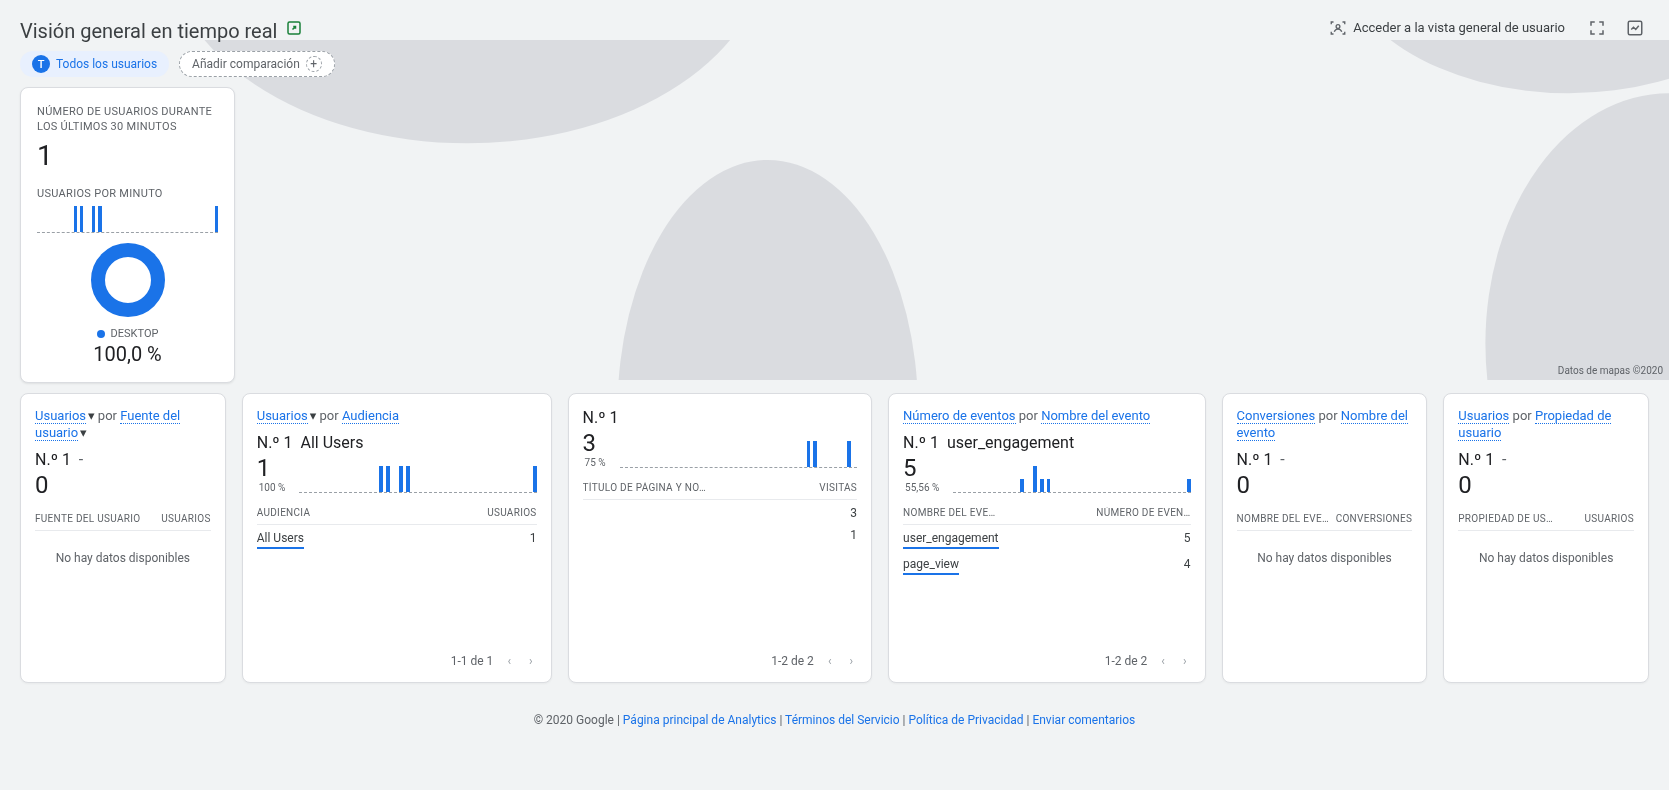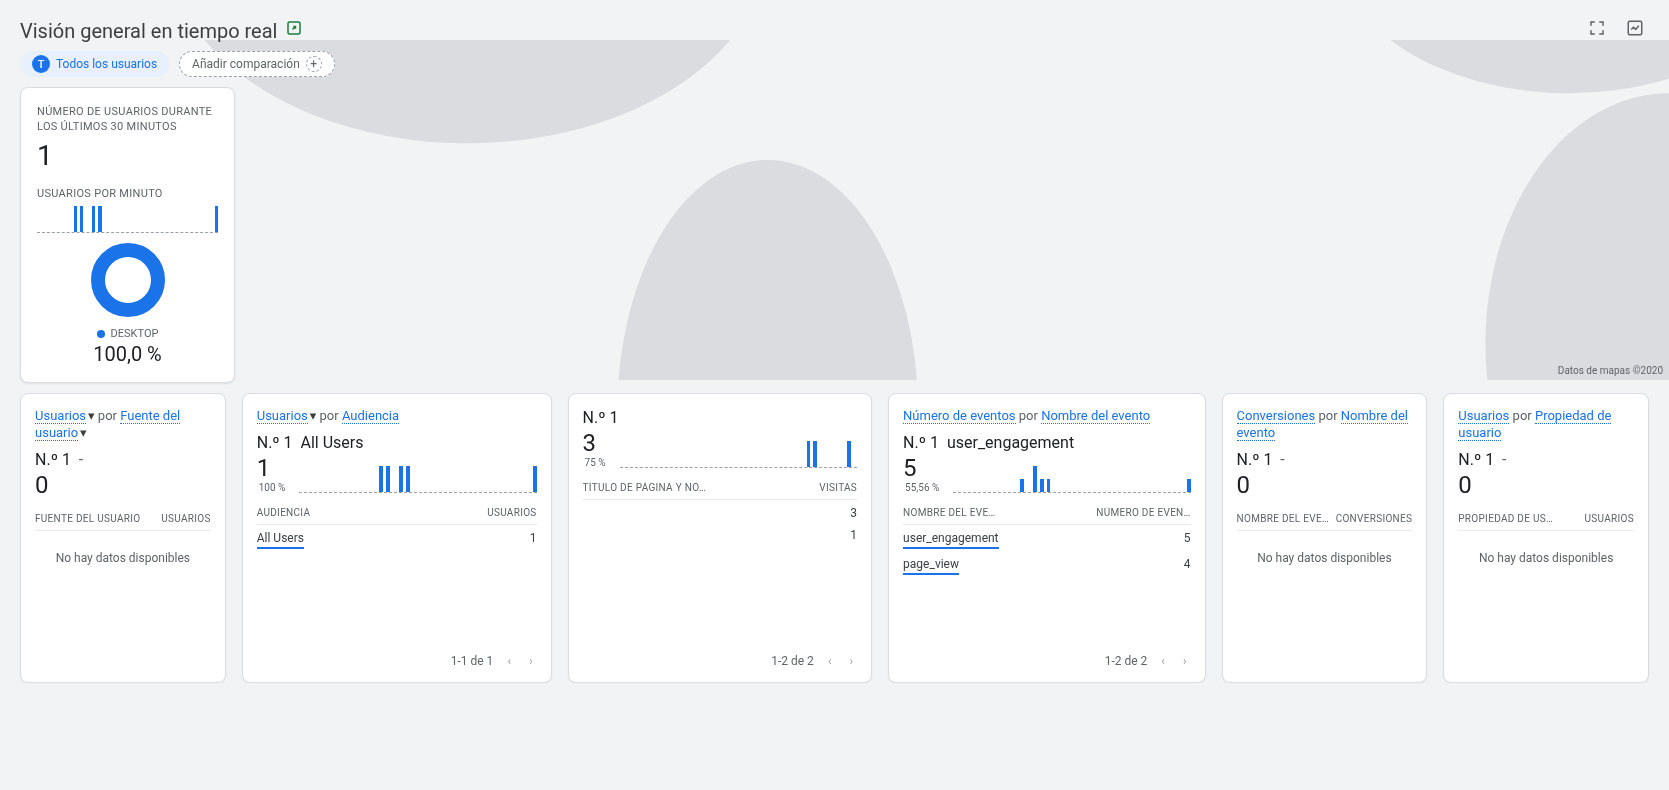--- a/index.html
+++ b/index.html
@@ -134,20 +134,28 @@
 
   <div class="top-bar">
     <h1 class="page-title">Visión general en tiempo real</h1>
     <span class="title-icon">
       <svg width="18" height="18" viewBox="0 0 24 24" fill="none" stroke="currentColor" stroke-width="2">
           <rect x="4" y="4" width="16" height="16" rx="2"></rect>
           <path d="M10 14 L14 10 M14 13 V10 H11"></path>
         </svg>
     </span>
     <div class="top-actions">
+      <div class="user-view-btn">
+        <svg width="18" height="18" viewBox="0 0 24 24" fill="none" stroke="#5f6368" stroke-width="1.8">
+            <path d="M3 7V4h3M21 7V4h-3M3 17v3h3M21 17v3h-3"></path>
+            <circle cx="12" cy="10" r="2.5"></circle>
+            <path d="M7 17c1-2.5 3-3.5 5-3.5s4 1 5 3.5"></path>
+          </svg>
+        <span>Acceder a la vista general de usuario</span>
+      </div>
       <div class="icon-btn">
         <svg width="18" height="18" viewBox="0 0 24 24" fill="none" stroke="currentColor" stroke-width="2">
             <path d="M4 9V4h5M20 9V4h-5M4 15v5h5M20 15v5h-5"></path>
           </svg>
       </div>
       <div class="icon-btn">
         <svg width="18" height="18" viewBox="0 0 24 24" fill="none" stroke="currentColor" stroke-width="2">
             <rect x="3" y="3" width="18" height="18" rx="2"></rect>
             <path d="M7 14l3-3 3 3 4-5"></path>
           </svg>
@@ -426,14 +434,25 @@
           </div>
           <div class="table-head">
             <span>PROPIEDAD DE US…</span>
             <span>USUARIOS</span>
           </div>
           <div class="no-data">No hay datos disponibles</div>
         </div>
       </div>
   </div>
 
+  <div class="footer">
+    <span>© 2020 Google</span>
+    <span> | </span>
+    <a href="#">Página principal de Analytics</a>
+    <span> | </span>
+    <a href="#">Términos del Servicio</a>
+    <span> | </span>
+    <a href="#">Política de Privacidad</a>
+    <span> | </span>
+    <a href="#">Enviar comentarios</a>
+  </div>
 
 </div>
 
 </body></html>

